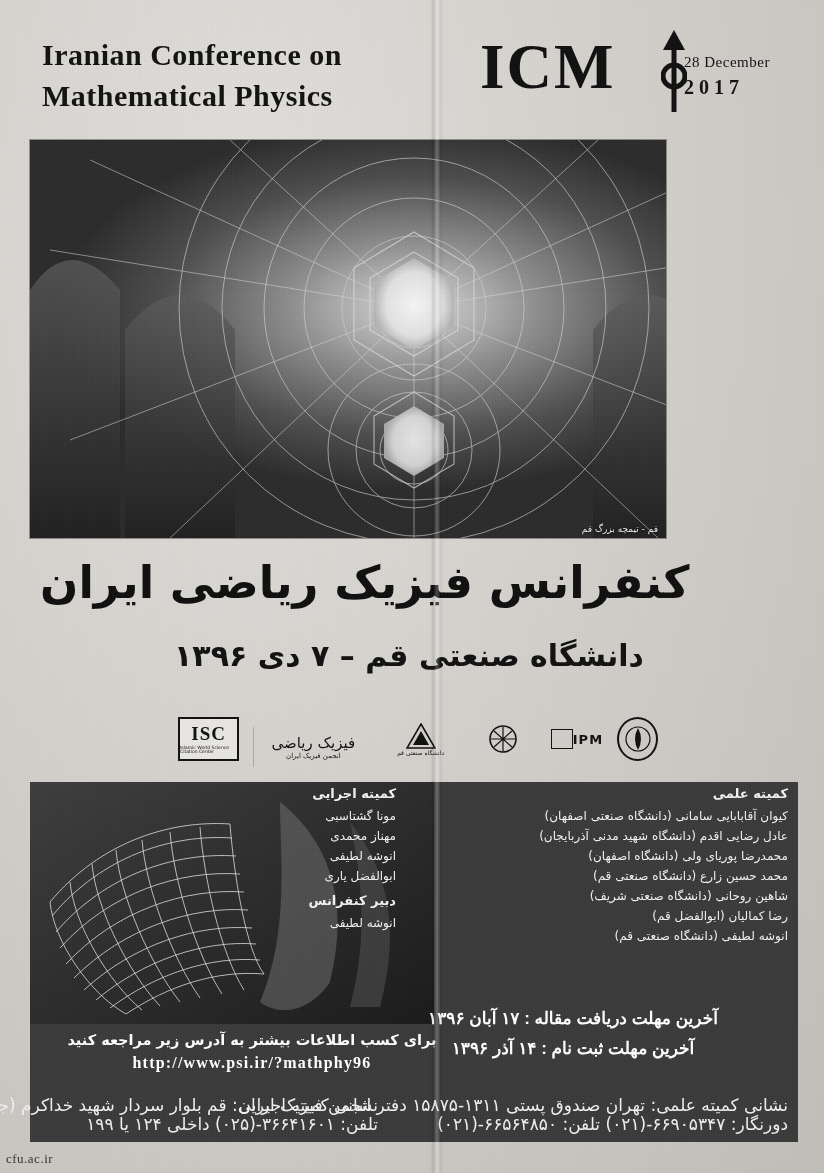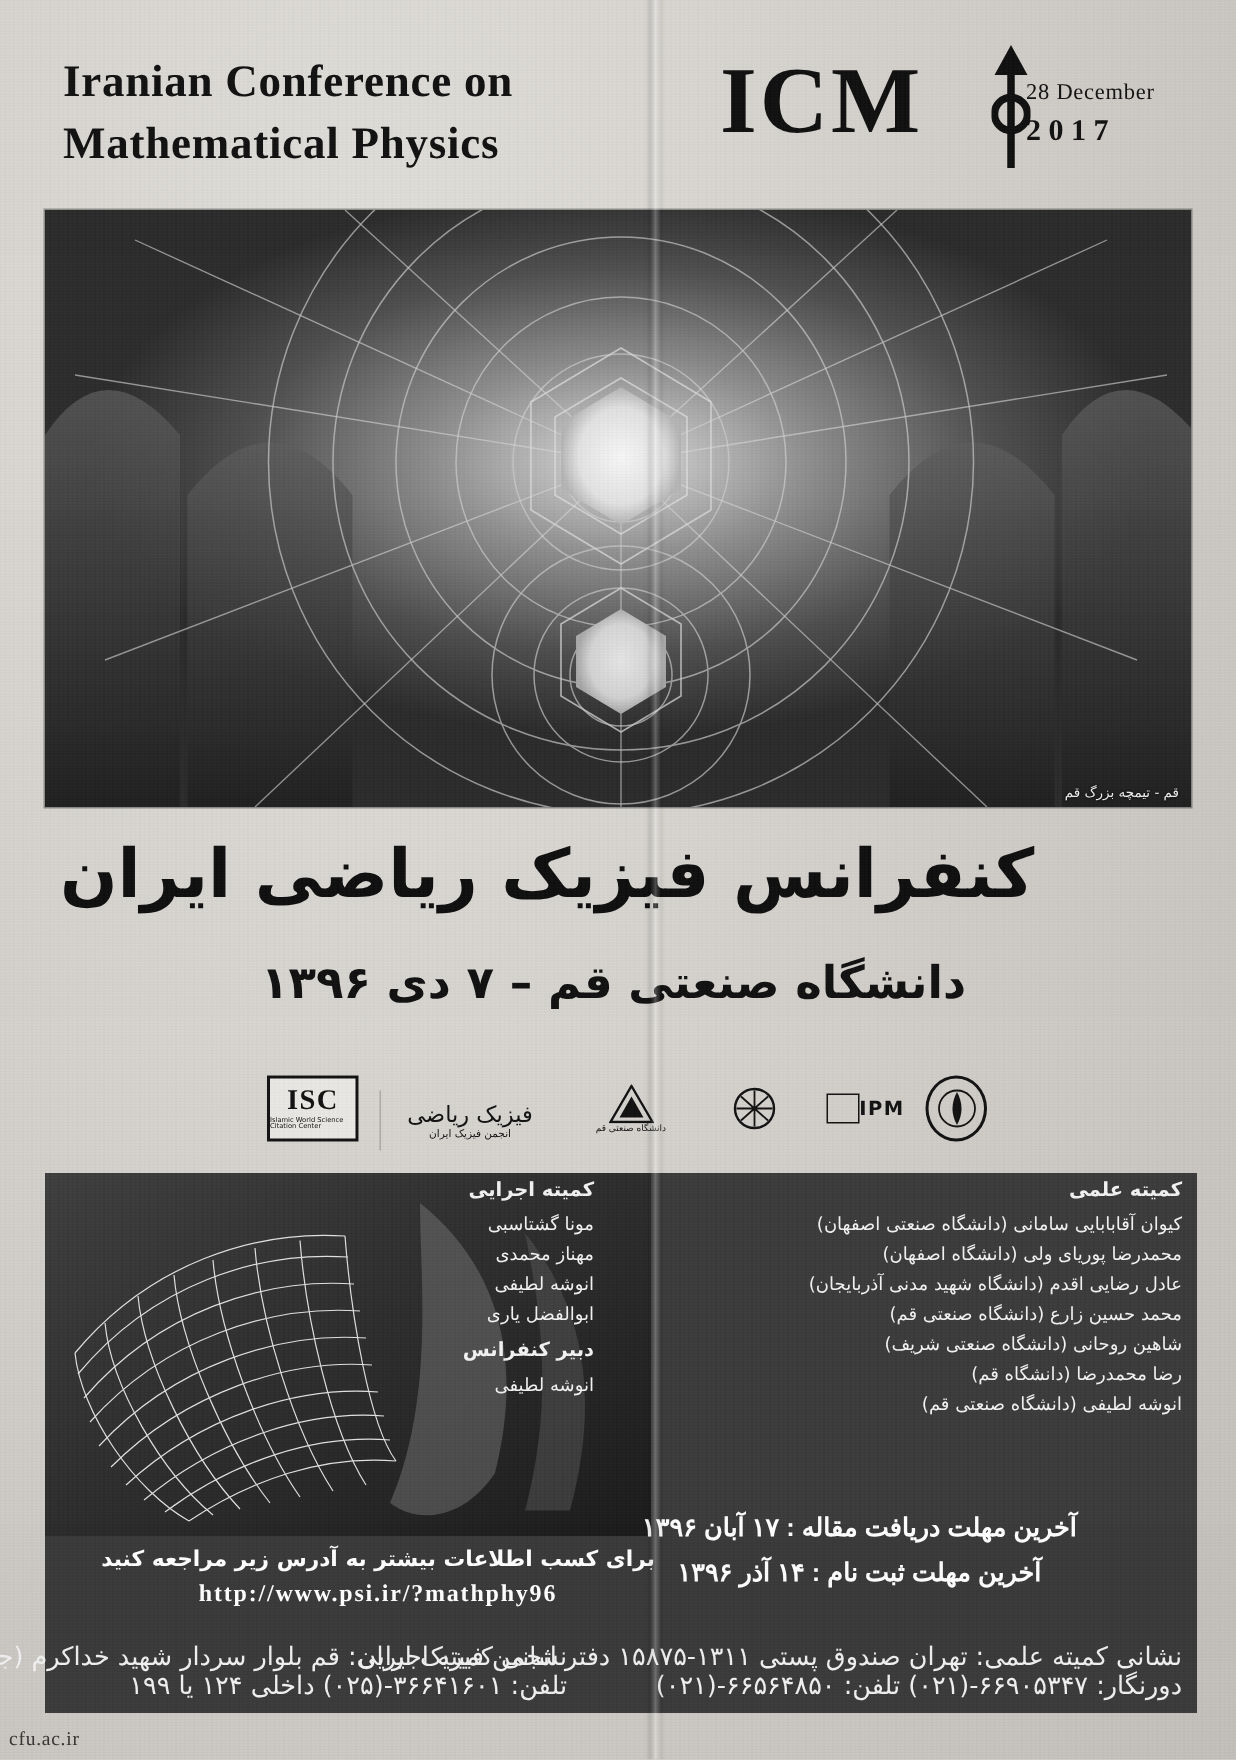--- a/index.html
+++ b/index.html
@@ -55,21 +55,21 @@
     font-size:15px;letter-spacing:.5px;color:#121212;
     font-family:"Liberation Serif",serif;
   }
   .icm-year{
     position:absolute;left:204px;top:48px;
     font-size:20px;letter-spacing:5px;color:#121212;font-weight:bold;
     font-family:"Liberation Serif",serif;
   }
   
   .photo{
-    position:absolute;left:30px;top:140px;width:764px;height:398px;
+    position:absolute;left:30px;top:140px;width:636px;height:398px;
     background:#4a4a4a;
     overflow:hidden;
     box-shadow:0 0 0 1px rgba(0,0,0,.35);
   }
   .photo-caption{
     position:absolute;right:8px;bottom:4px;
     color:#f0f0f0;font-size:9px;
     font-family:"DejaVu Sans",sans-serif;
     direction:rtl;text-shadow:0 0 2px #000;
   }
@@ -330,25 +330,25 @@
           <path d="M170,45 C174,96 190,170 214,208"></path>
           <path d="M200,42 C204,94 216,168 234,192"></path>
         </g>
       </svg>
     </div>
 
     <div class="committees">
       <div class="col-sci">
         <div class="ch">کمیته علمی</div>
         <div class="ln">کیوان آقابابایی سامانی (دانشگاه صنعتی اصفهان)</div>
+        <div class="ln">عادل رضایی اقدم (دانشگاه شهید مدنی آذربایجان)</div>
         <div class="ln">محمدرضا پوریای ولی (دانشگاه اصفهان)</div>
-        <div class="ln">عادل رضایی اقدم (دانشگاه شهید مدنی آذربایجان)</div>
         <div class="ln">محمد حسین زارع (دانشگاه صنعتی قم)</div>
         <div class="ln">شاهین روحانی (دانشگاه صنعتی شریف)</div>
-        <div class="ln">رضا محمدرضا (دانشگاه قم)</div>
+        <div class="ln">رضا کمالیان (ابوالفضل قم)</div>
         <div class="ln">انوشه لطیفی (دانشگاه صنعتی قم)</div>
       </div>
       <div class="col-exec">
         <div class="ch">کمیته اجرایی</div>
         <div class="ln">مونا گشتاسبی</div>
         <div class="ln">مهناز محمدی</div>
         <div class="ln">انوشه لطیفی</div>
         <div class="ln">ابوالفضل یاری</div>
         <div class="ch" style="margin-top:7px">دبیر کنفرانس</div>
         <div class="ln">انوشه لطیفی</div>

